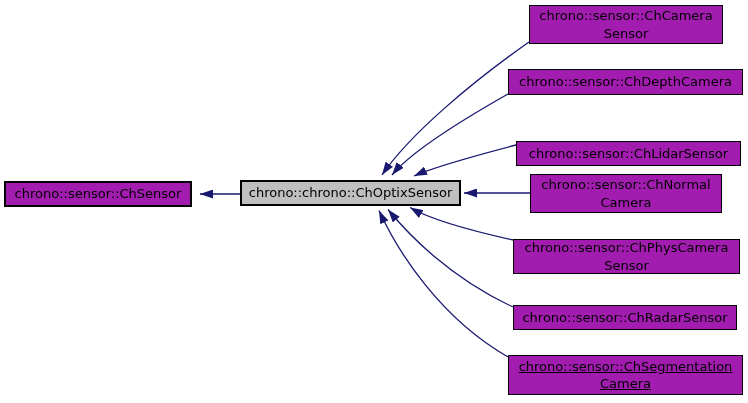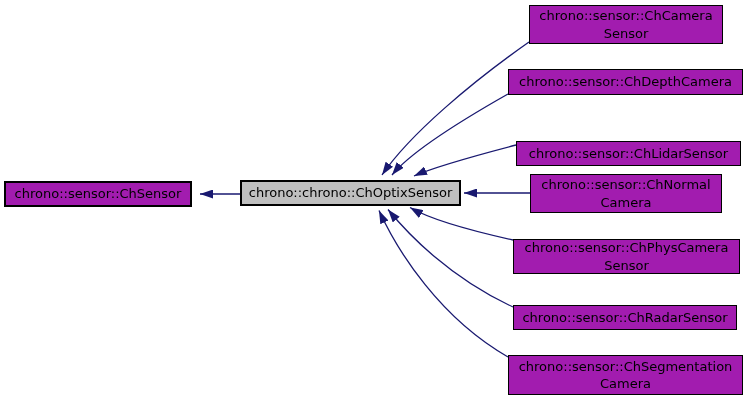--- a/index.html
+++ b/index.html
@@ -97,18 +97,18 @@
 
   <div class="node" style="left:513px; top:239px; width:227px; height:35px;">
     <span>chrono::sensor::ChPhysCamera
 Sensor</span>
   </div>
 
   <div class="node" style="left:513px; top:305px; width:224px; height:25px;">
     <span>chrono::sensor::ChRadarSensor</span>
   </div>
 
-  <div class="node" style="left:508px; top:355px; width:235px; height:40px;">
+  <div class="node" style="left:508px; top:355px; width:235px; height:40px;text-decoration:underline;">
     <span>chrono::sensor::ChSegmentation
 Camera</span>
   </div>
 
 </div>
 
 </body></html>

